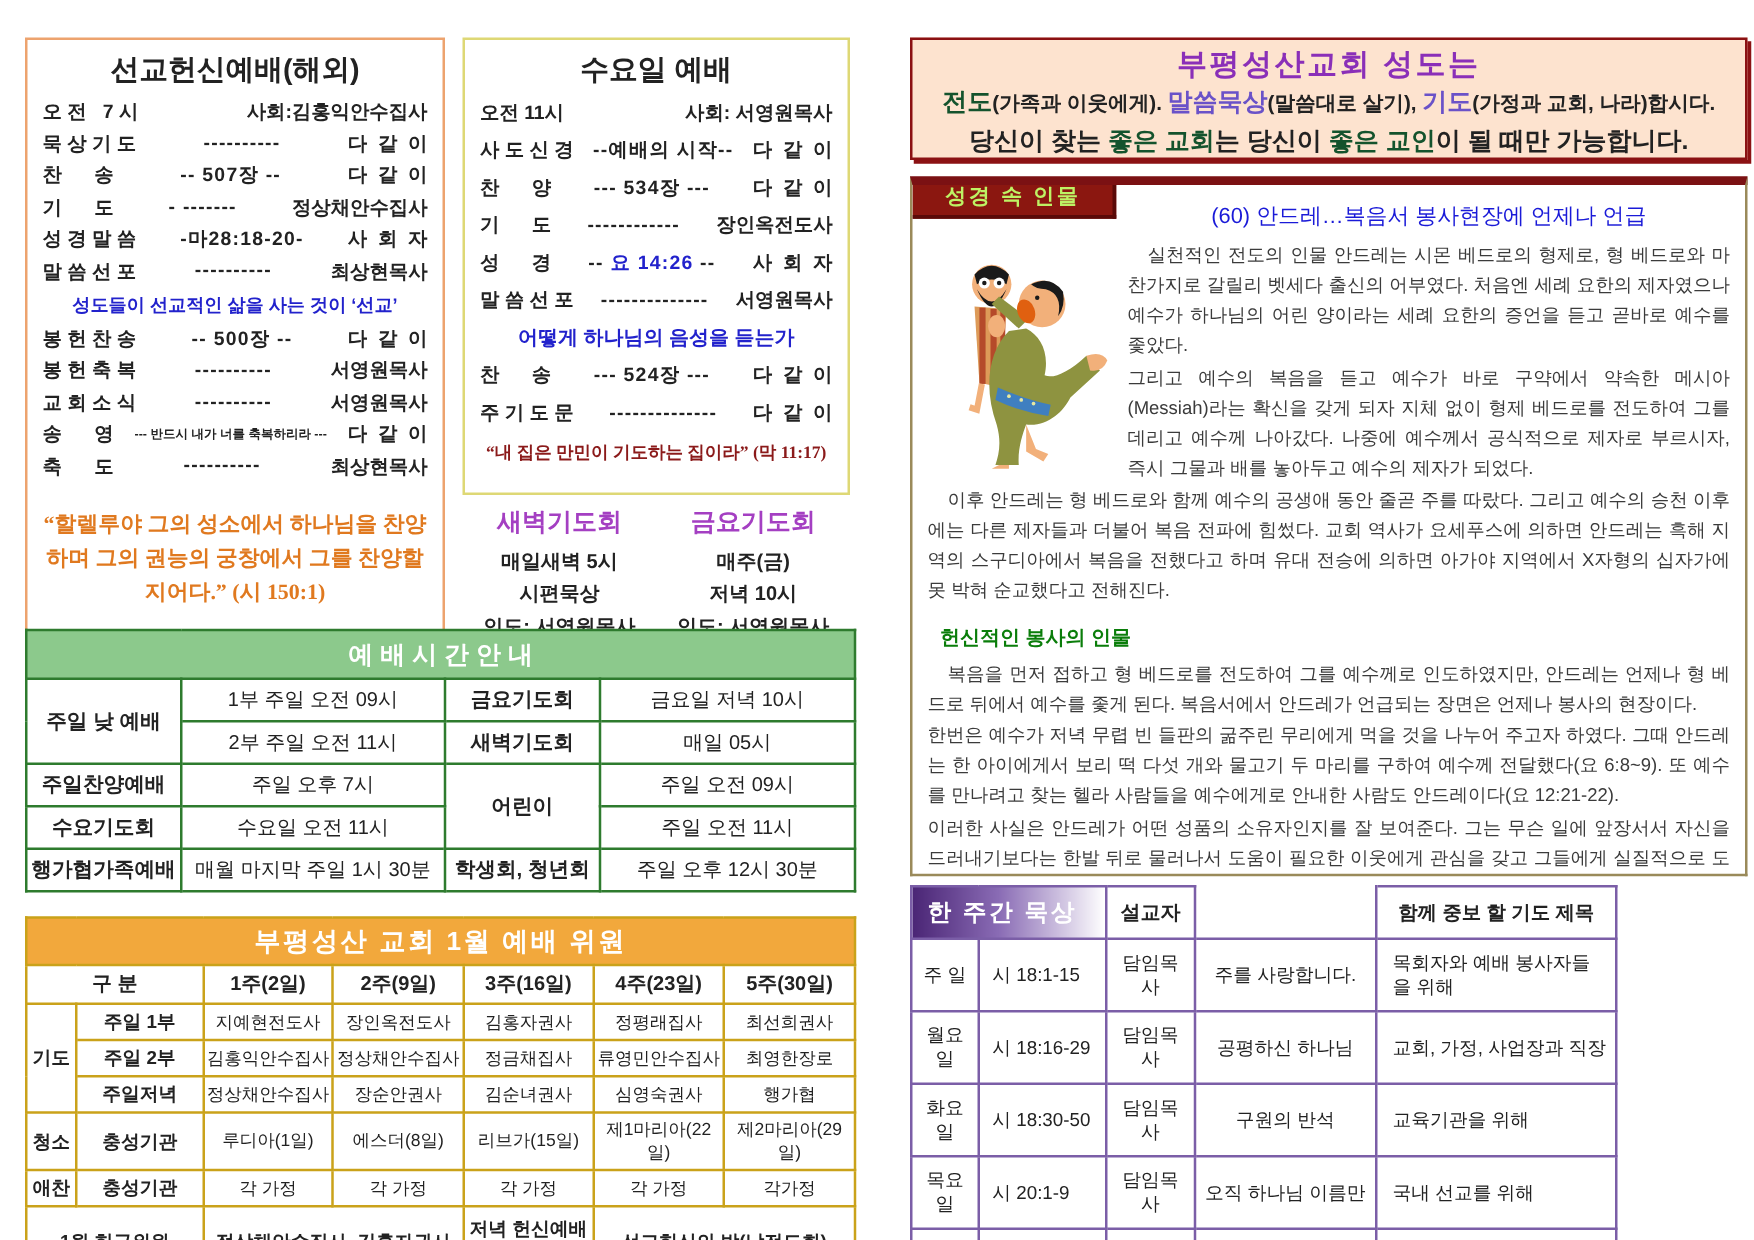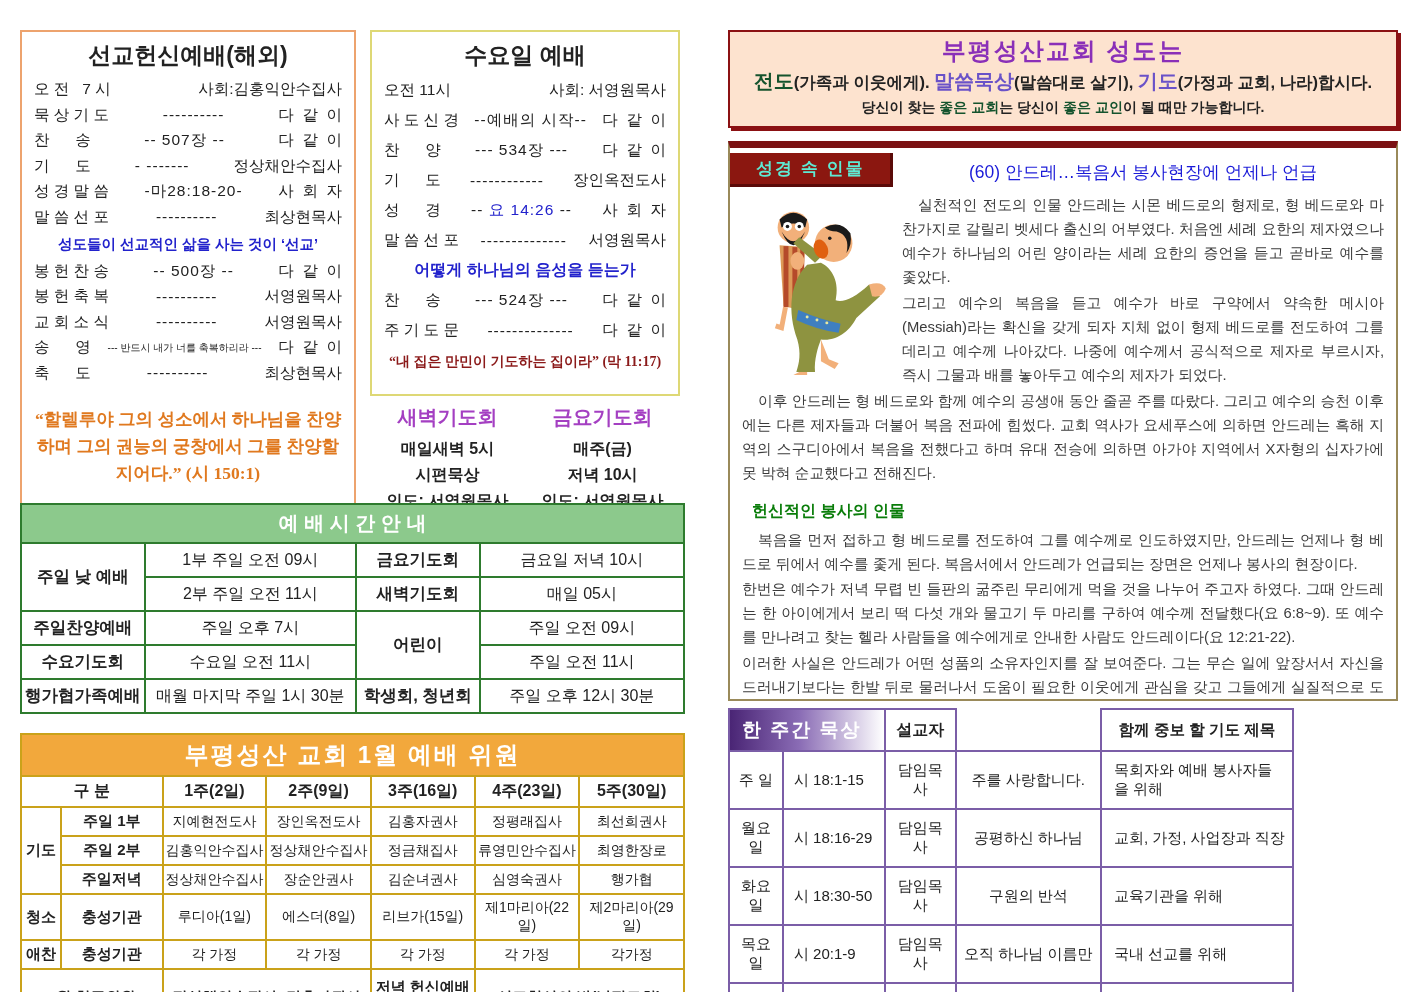--- a/index.html
+++ b/index.html
@@ -8,21 +8,21 @@
     width:1403px; height:992px; position:relative;
     background:#ffffff; color:#222;
     font-family:"Liberation Sans", sans-serif;
   }
   .abs { position:absolute; }
 
   
   #mission-box { left:20px; top:30px; width:336px; height:492px;
     border:2px solid #eda36e; padding:6px 12px; background:#fff; }
   .box-title { text-align:center; font-size:23px; font-weight:bold; margin:2px 0 8px; }
-  .svc { display:flex; align-items:center; font-size:15.5px; font-weight:normal;
+  .svc { display:flex; align-items:center; font-size:15.5px; font-weight:bold;
     margin:4.5px 0;justify-content:flex-end; }
   .svc .l, .svc .r { white-space:pre; }
   .svc .m { flex:1; text-align:center; overflow:hidden; padding:0 4px;
     letter-spacing:1px; white-space:nowrap; color:#222; }
   .svc .m.small { font-size:10px; white-space:normal; line-height:1.15; letter-spacing:0; }
   .note-blue { color:#2222cc; font-weight:bold; text-align:center; font-size:14.5px; margin:7px 0; }
   .quote-orange { color:#e0791f; font-weight:bold; text-align:center; font-size:17.5px;
     line-height:1.55; margin-top:22px; font-family:"Liberation Serif", serif; }
 
   
@@ -39,50 +39,50 @@
   .pm { flex:1; }
   .pm-title { color:#a43fc2; font-size:20px; font-weight:bold; margin-bottom:8px; }
   .pm .ln { font-size:16px; font-weight:bold; margin:5px 0; }
 
   
   #banner { left:728px; top:30px; width:670px; height:98px; background:#fde3cf;
     border:2px solid #8b1113; box-shadow:3px 3px 0 #8b1113; text-align:center;
     padding:3px 4px; overflow:hidden; }
   .banner-title { font-size:24px; font-weight:bold; color:#8a2fb8; letter-spacing:2px; }
   .banner-l2 { font-size:16.5px; font-weight:bold; margin-top:1px; }
-  .banner-l3 { font-size:14px; font-weight:bold; margin-top:4px; }
+  .banner-l3 { font-size:20px; font-weight:bold; margin-top:4px; }
   .kw { font-size:20px; }
   .seg-red { color:#14532d; }
   .seg-violet { color:#6a52c8; }
 
   
   #bible-box { left:728px; top:141px; width:670px; height:560px; background:#fff;
     border:2px solid #9a8a5a; border-top:7px solid #7b1113; padding:4px 12px 4px 12px;
     overflow:hidden; }
-  .bible-label { position:absolute; top:-7px; left:0; background:#8b1710; color:#5eead4;
+  .bible-label { position:absolute; top:-7px; left:0; background:#8b1710; color:#bef264;
     font-weight:bold; font-size:17px; padding:4px 26px;
-    border-right:3px solid #5a0a08; border-bottom:3px solid #5a0a08; letter-spacing:2px;margin-top:12px; }
+    border-right:3px solid #5a0a08; border-bottom:3px solid #5a0a08; letter-spacing:2px; }
   .bible-title { color:#1a1ad8; font-weight:normal; font-size:17.5px; text-align:center;
     padding-left:160px; margin:8px 0 10px; }
   .bible-text { font-size:14.8px; line-height:1.62; color:#3b3b3b; text-align:justify; }
   .bible-text p { margin:0 0 2px; }
   .indent { text-indent:16px; }
   .subhead-green { color:#0a7d0a; font-weight:bold; font-size:16px; margin:12px 0 5px; text-indent:10px; }
   .illus { float:left; width:148px; height:182px; margin:0 12px 2px 0; }
 
   
   table { border-collapse:collapse; width:100%; }
   #times-wrap { left:20px; top:503px; width:665px; }
   #times-table th.title { background:#8cc98c; color:#fff; font-size:20px;
     padding:5px; border:2px solid #2e7b2e; font-weight:bold; }
   #times-table td { border:2px solid #2e7b2e; font-size:16px; text-align:center; padding:5px 3px; }
   #times-table td.lbl { font-weight:bold; font-size:16.5px; }
 
   #comm-wrap { left:20px; top:733px; width:665px; }
-  #comm-table th.title { background:#f2a83c; color:#fff; font-size:24px;
+  #comm-table th.title { background:#f2a83c; color:#fff; font-size:21px;
     padding:4px; border:2px solid #caa21a; letter-spacing:2px; font-weight:bold; }
   #comm-table td { border:2px solid #caa21a; font-size:14px; text-align:center; padding:4px 1px; }
   #comm-table td.hd { font-weight:bold; font-size:16px; }
   #comm-table td.lbl { font-weight:bold; font-size:15px; }
   #comm-table td.foot { font-weight:bold; font-size:15px; padding:8px 2px; }
 
   #med-wrap { left:728px; top:708px; width:566px; }
   #med-table th, #med-table td { border:2px solid #7b5ea7; }
   #med-table th.grad { background:linear-gradient(90deg,#4a2575 0%,#8a6cb5 45%,#ffffff 100%);
     color:#fff; font-size:19px; font-weight:bold; text-align:left; padding:7px 12px; letter-spacing:2px; }

